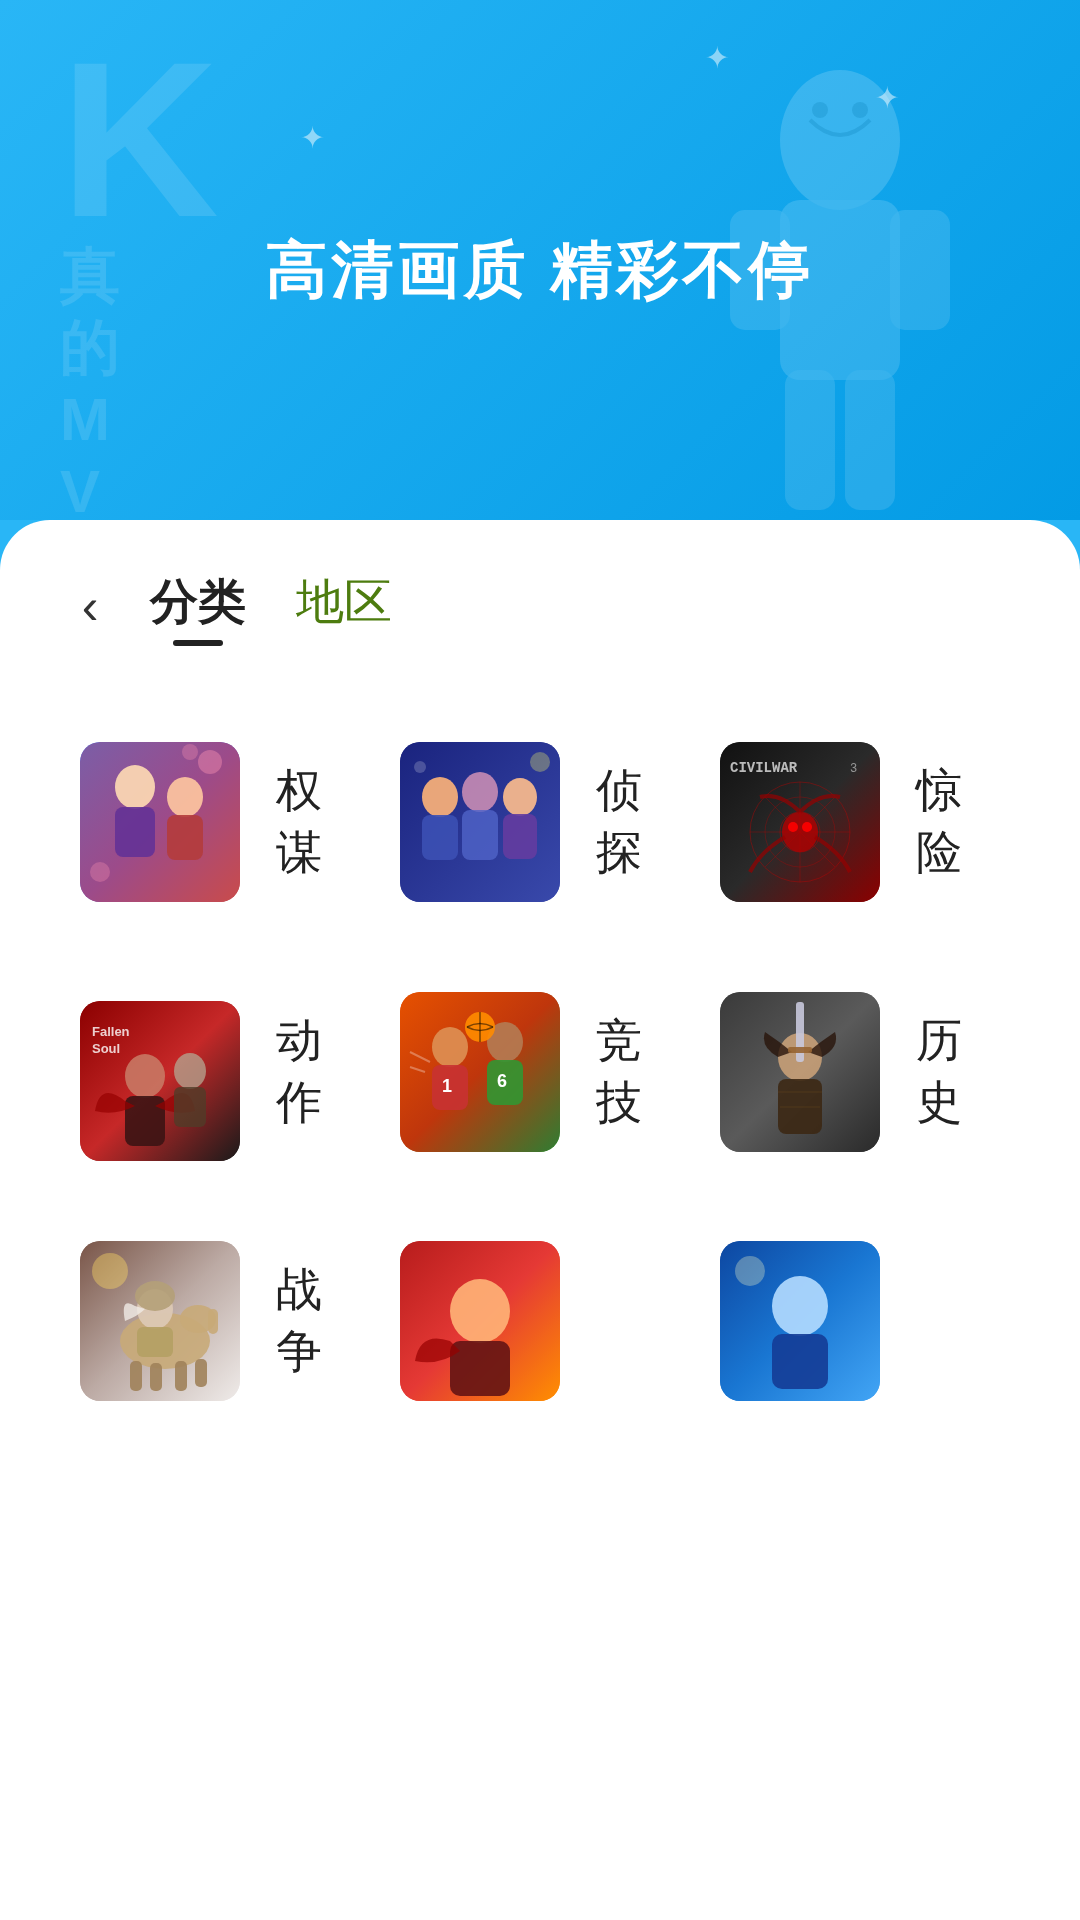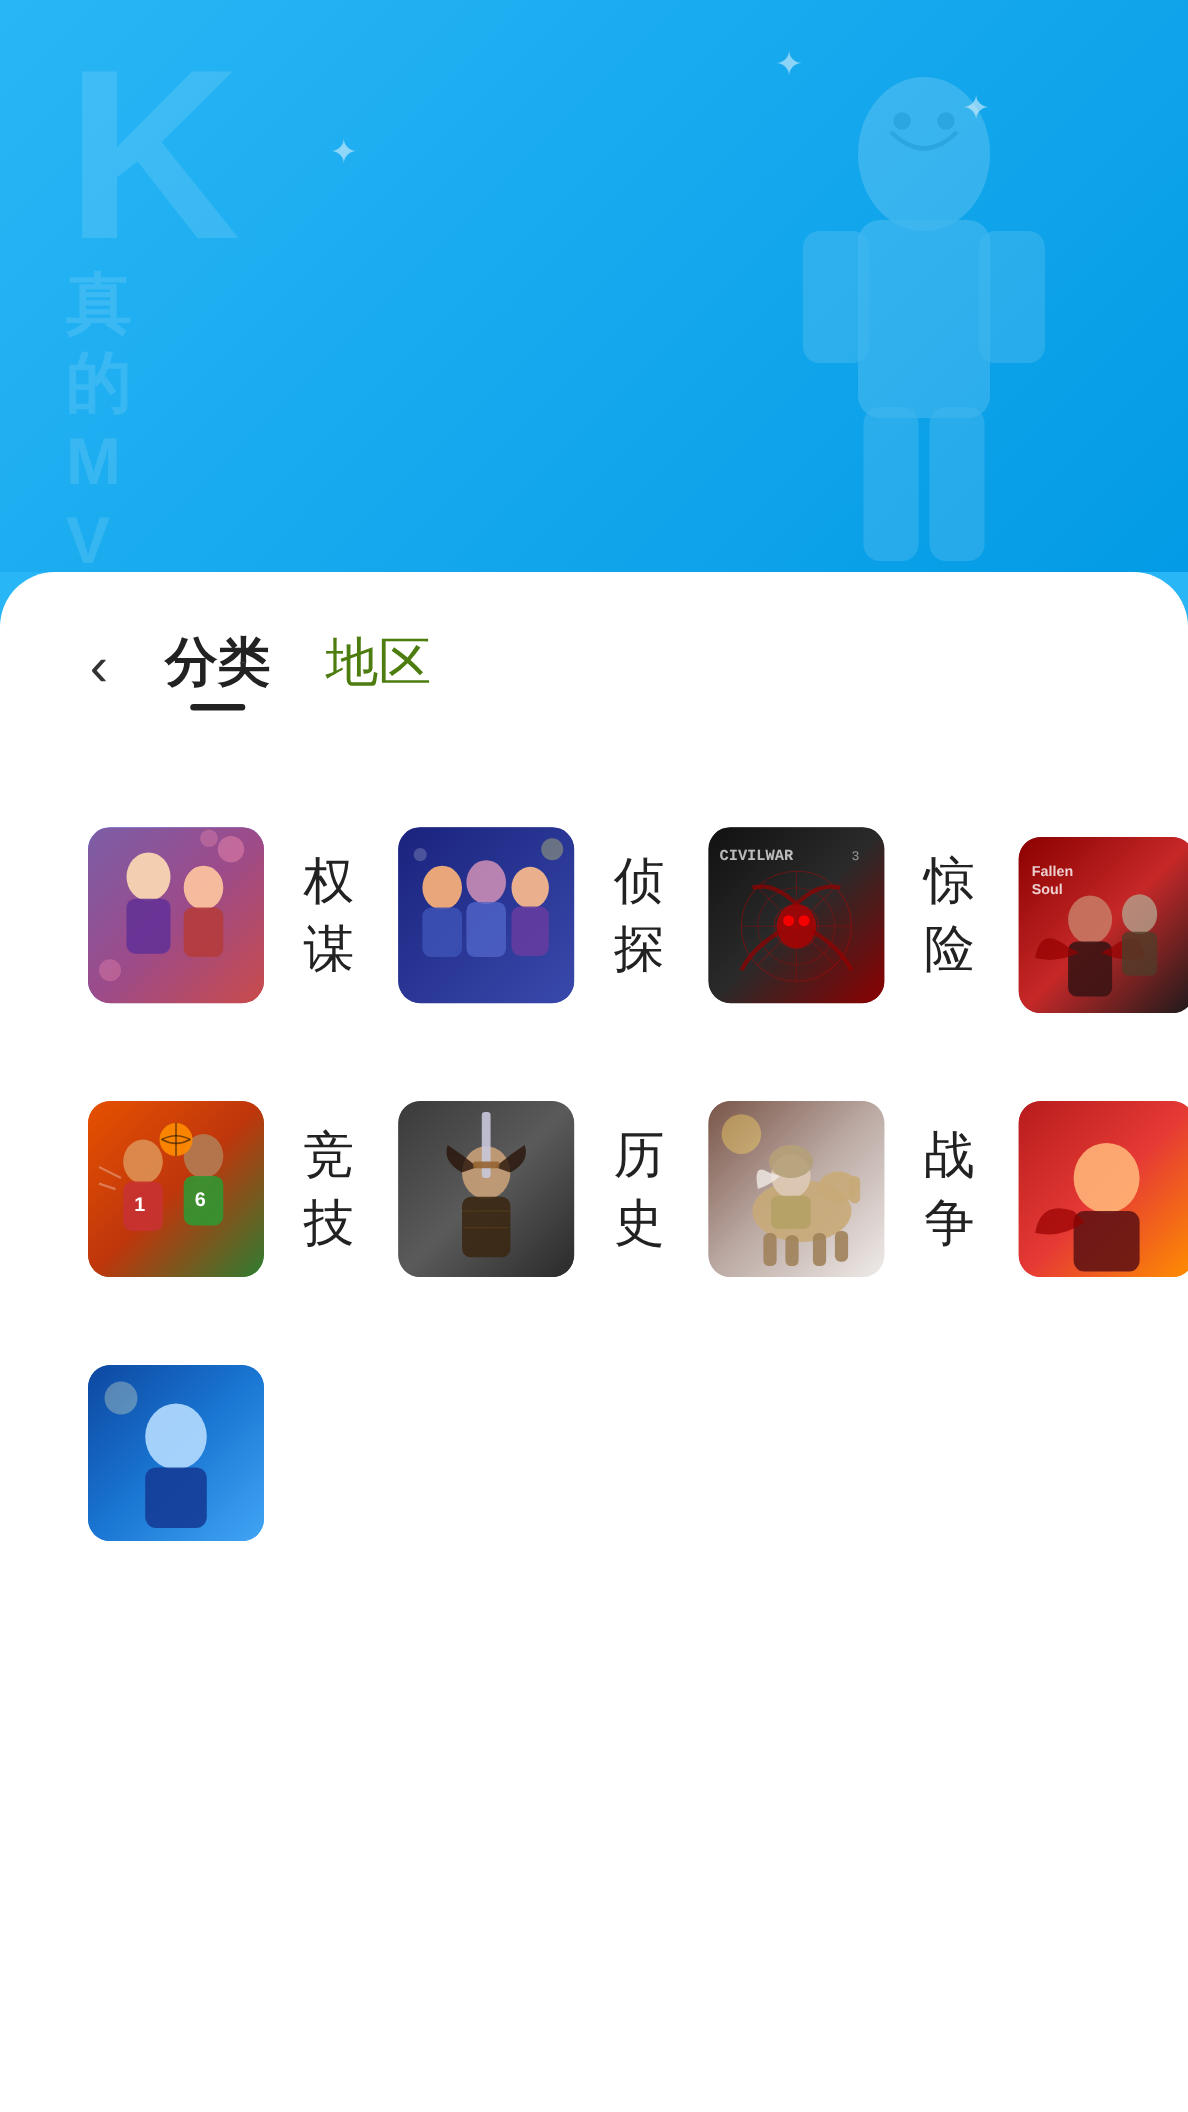--- a/index.html
+++ b/index.html
@@ -127,21 +127,21 @@
       border-radius: 3px;
     }
 
     .tab-item.inactive {
       color: #4d7c0f;
       font-weight: 500;
     }
 
     .category-grid {
       display: grid;
-      grid-template-columns: 1fr 1fr 1fr 1fr;
+      grid-template-columns: 1fr 1fr 1fr;
       gap: 0;
       margin-top: 40px;
     }
 
     .category-item {
       display: flex;
       align-items: center;
       gap: 36px;
       padding: 40px 20px;
       cursor: pointer;
@@ -256,20 +256,21 @@
     <rect x="100" y="150" width="60" height="120" rx="15" fill="white" opacity="0.6"></rect>
     <rect x="260" y="150" width="60" height="120" rx="15" fill="white" opacity="0.6"></rect>
     <rect x="155" y="310" width="50" height="140" rx="15" fill="white" opacity="0.6"></rect>
     <rect x="215" y="310" width="50" height="140" rx="15" fill="white" opacity="0.6"></rect>
 
     <path d="M180 60 Q210 90 240 60" stroke="rgba(0,0,0,0.3)" stroke-width="4" fill="none"></path>
     <circle cx="190" cy="50" r="8" fill="rgba(0,0,0,0.3)"></circle>
     <circle cx="230" cy="50" r="8" fill="rgba(0,0,0,0.3)"></circle>
   </svg>
 
+  <p class="hero-subtitle">高清画质 精彩不停</p>
 </div>
 
 <div class="content-card">
 
   <div class="card-header">
     <div class="back-btn">‹</div>
     <div class="tab-group">
       <span class="tab-item active">分类</span>
       <span class="tab-item inactive">地区</span>
     </div>

